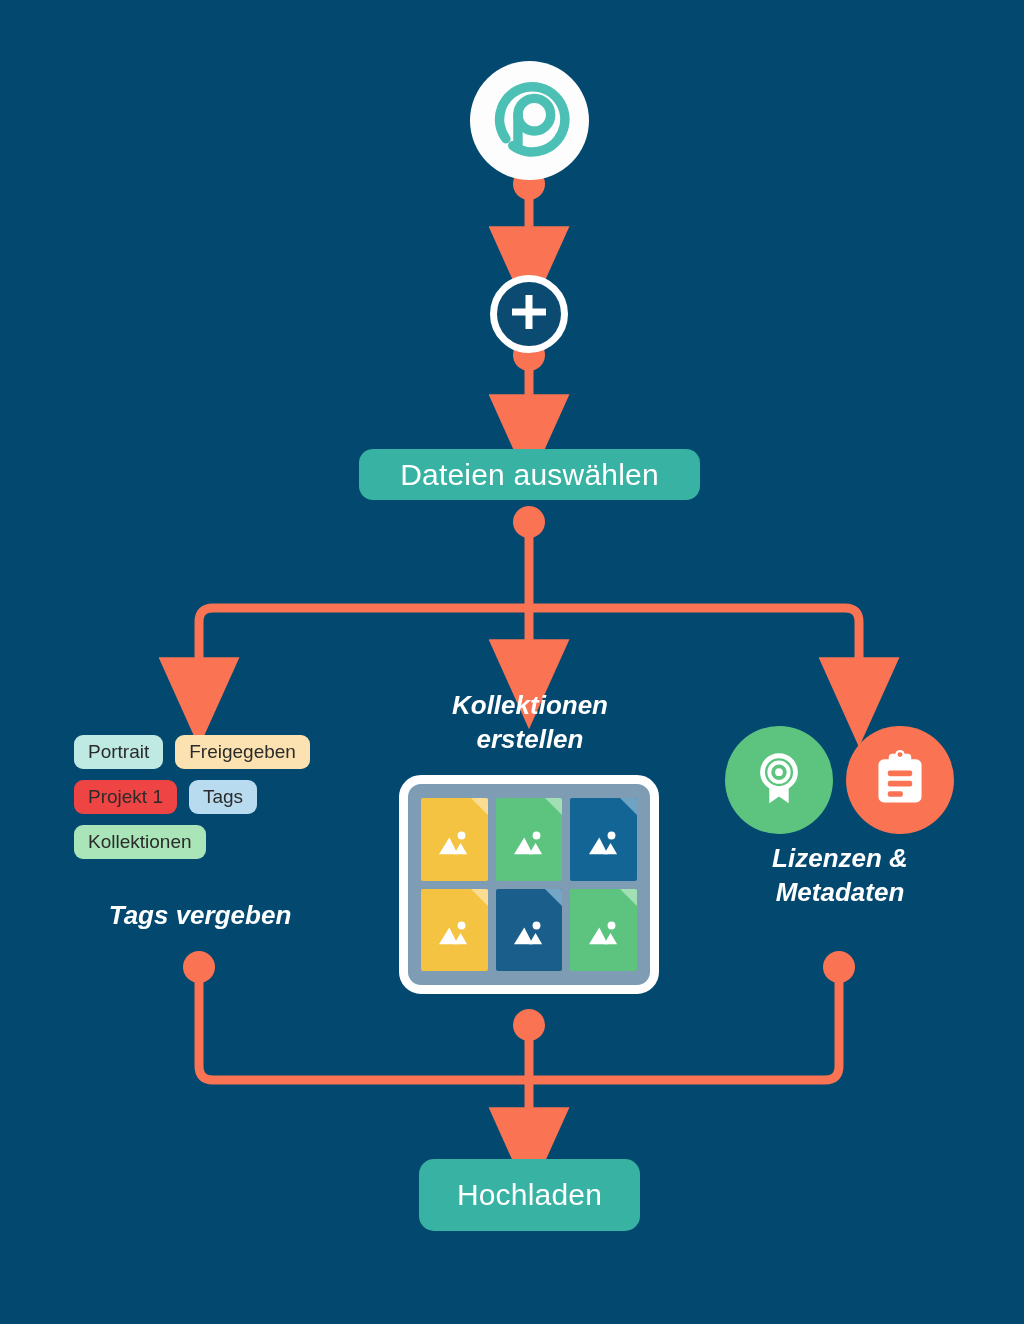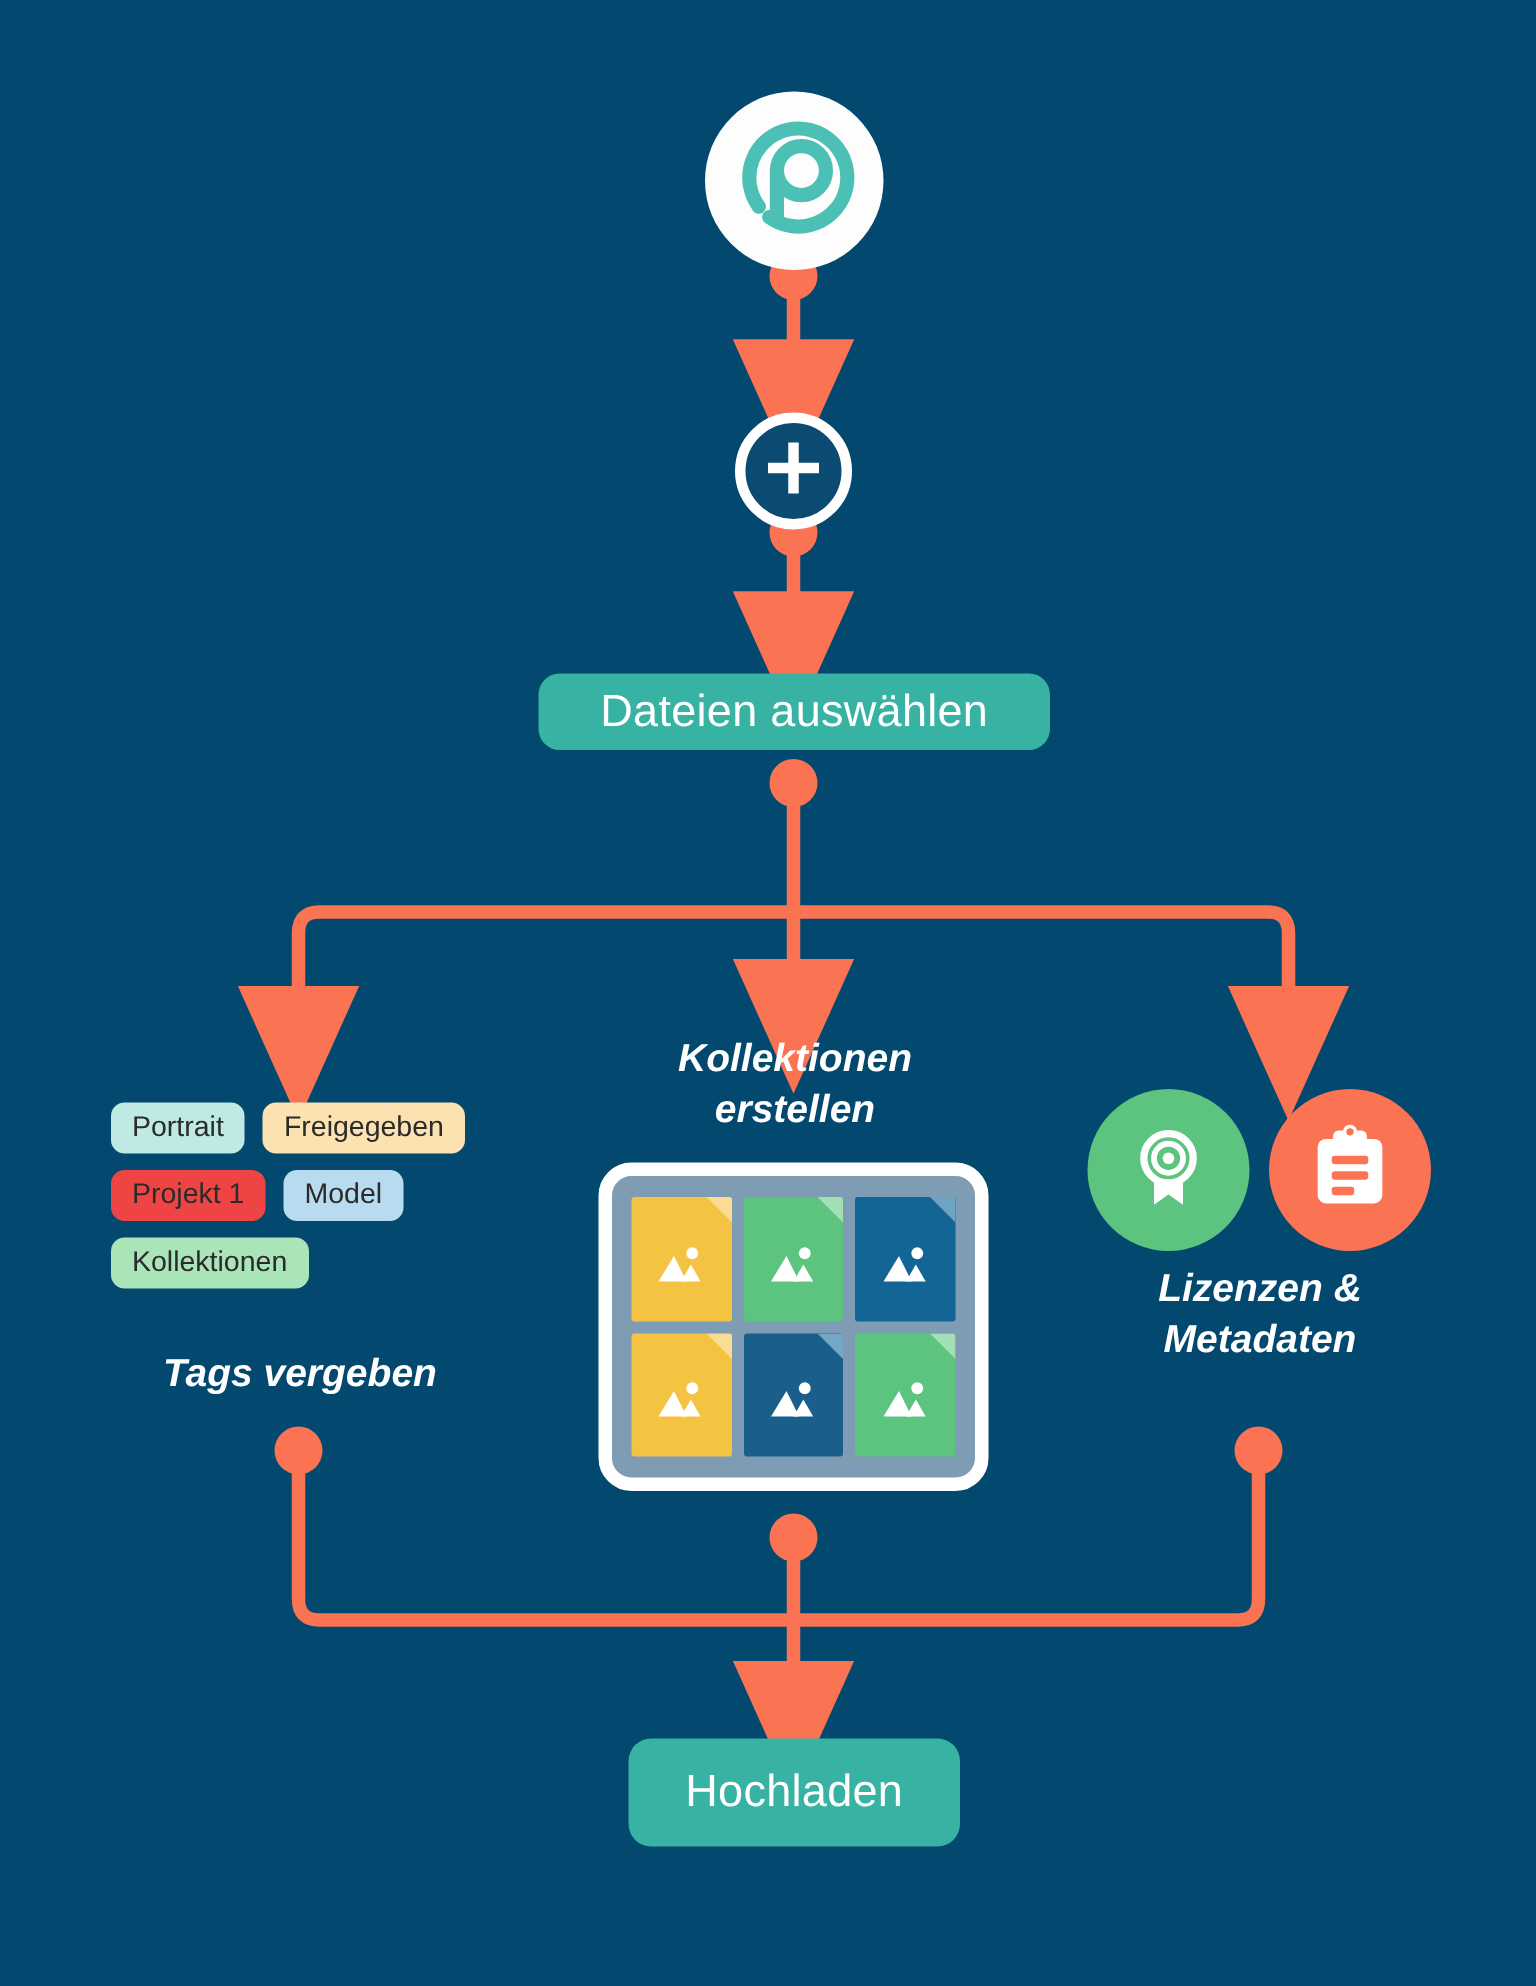--- a/index.html
+++ b/index.html
@@ -258,21 +258,21 @@
       </svg>
     </span>
   </div>
 
   <div class="pill pill-files">Dateien auswählen</div>
 
   <div class="tag-wrap">
     <span class="tag" style="background:#bfeae4">Portrait</span>
     <span class="tag" style="background:#fbe2b0">Freigegeben</span>
     <span class="tag" style="background:#ef4444">Projekt 1</span>
-    <span class="tag" style="background:#b9dbef">Model</span>
+    <span class="tag" style="background:#b9dbef">Tags</span>
     <span class="tag" style="background:#a9e5b8">Kollektionen</span>
   </div>
   <div class="caption cap-collections">Kollektionen
 erstellen</div>
 
   <div class="caption cap-tags">Tags vergeben</div>
 
   <div class="coll-frame">
     <div class="file-card" style="background:#f5c342">
       <span class="fold" style="border-color:transparent #fadd93 transparent transparent"></span>

